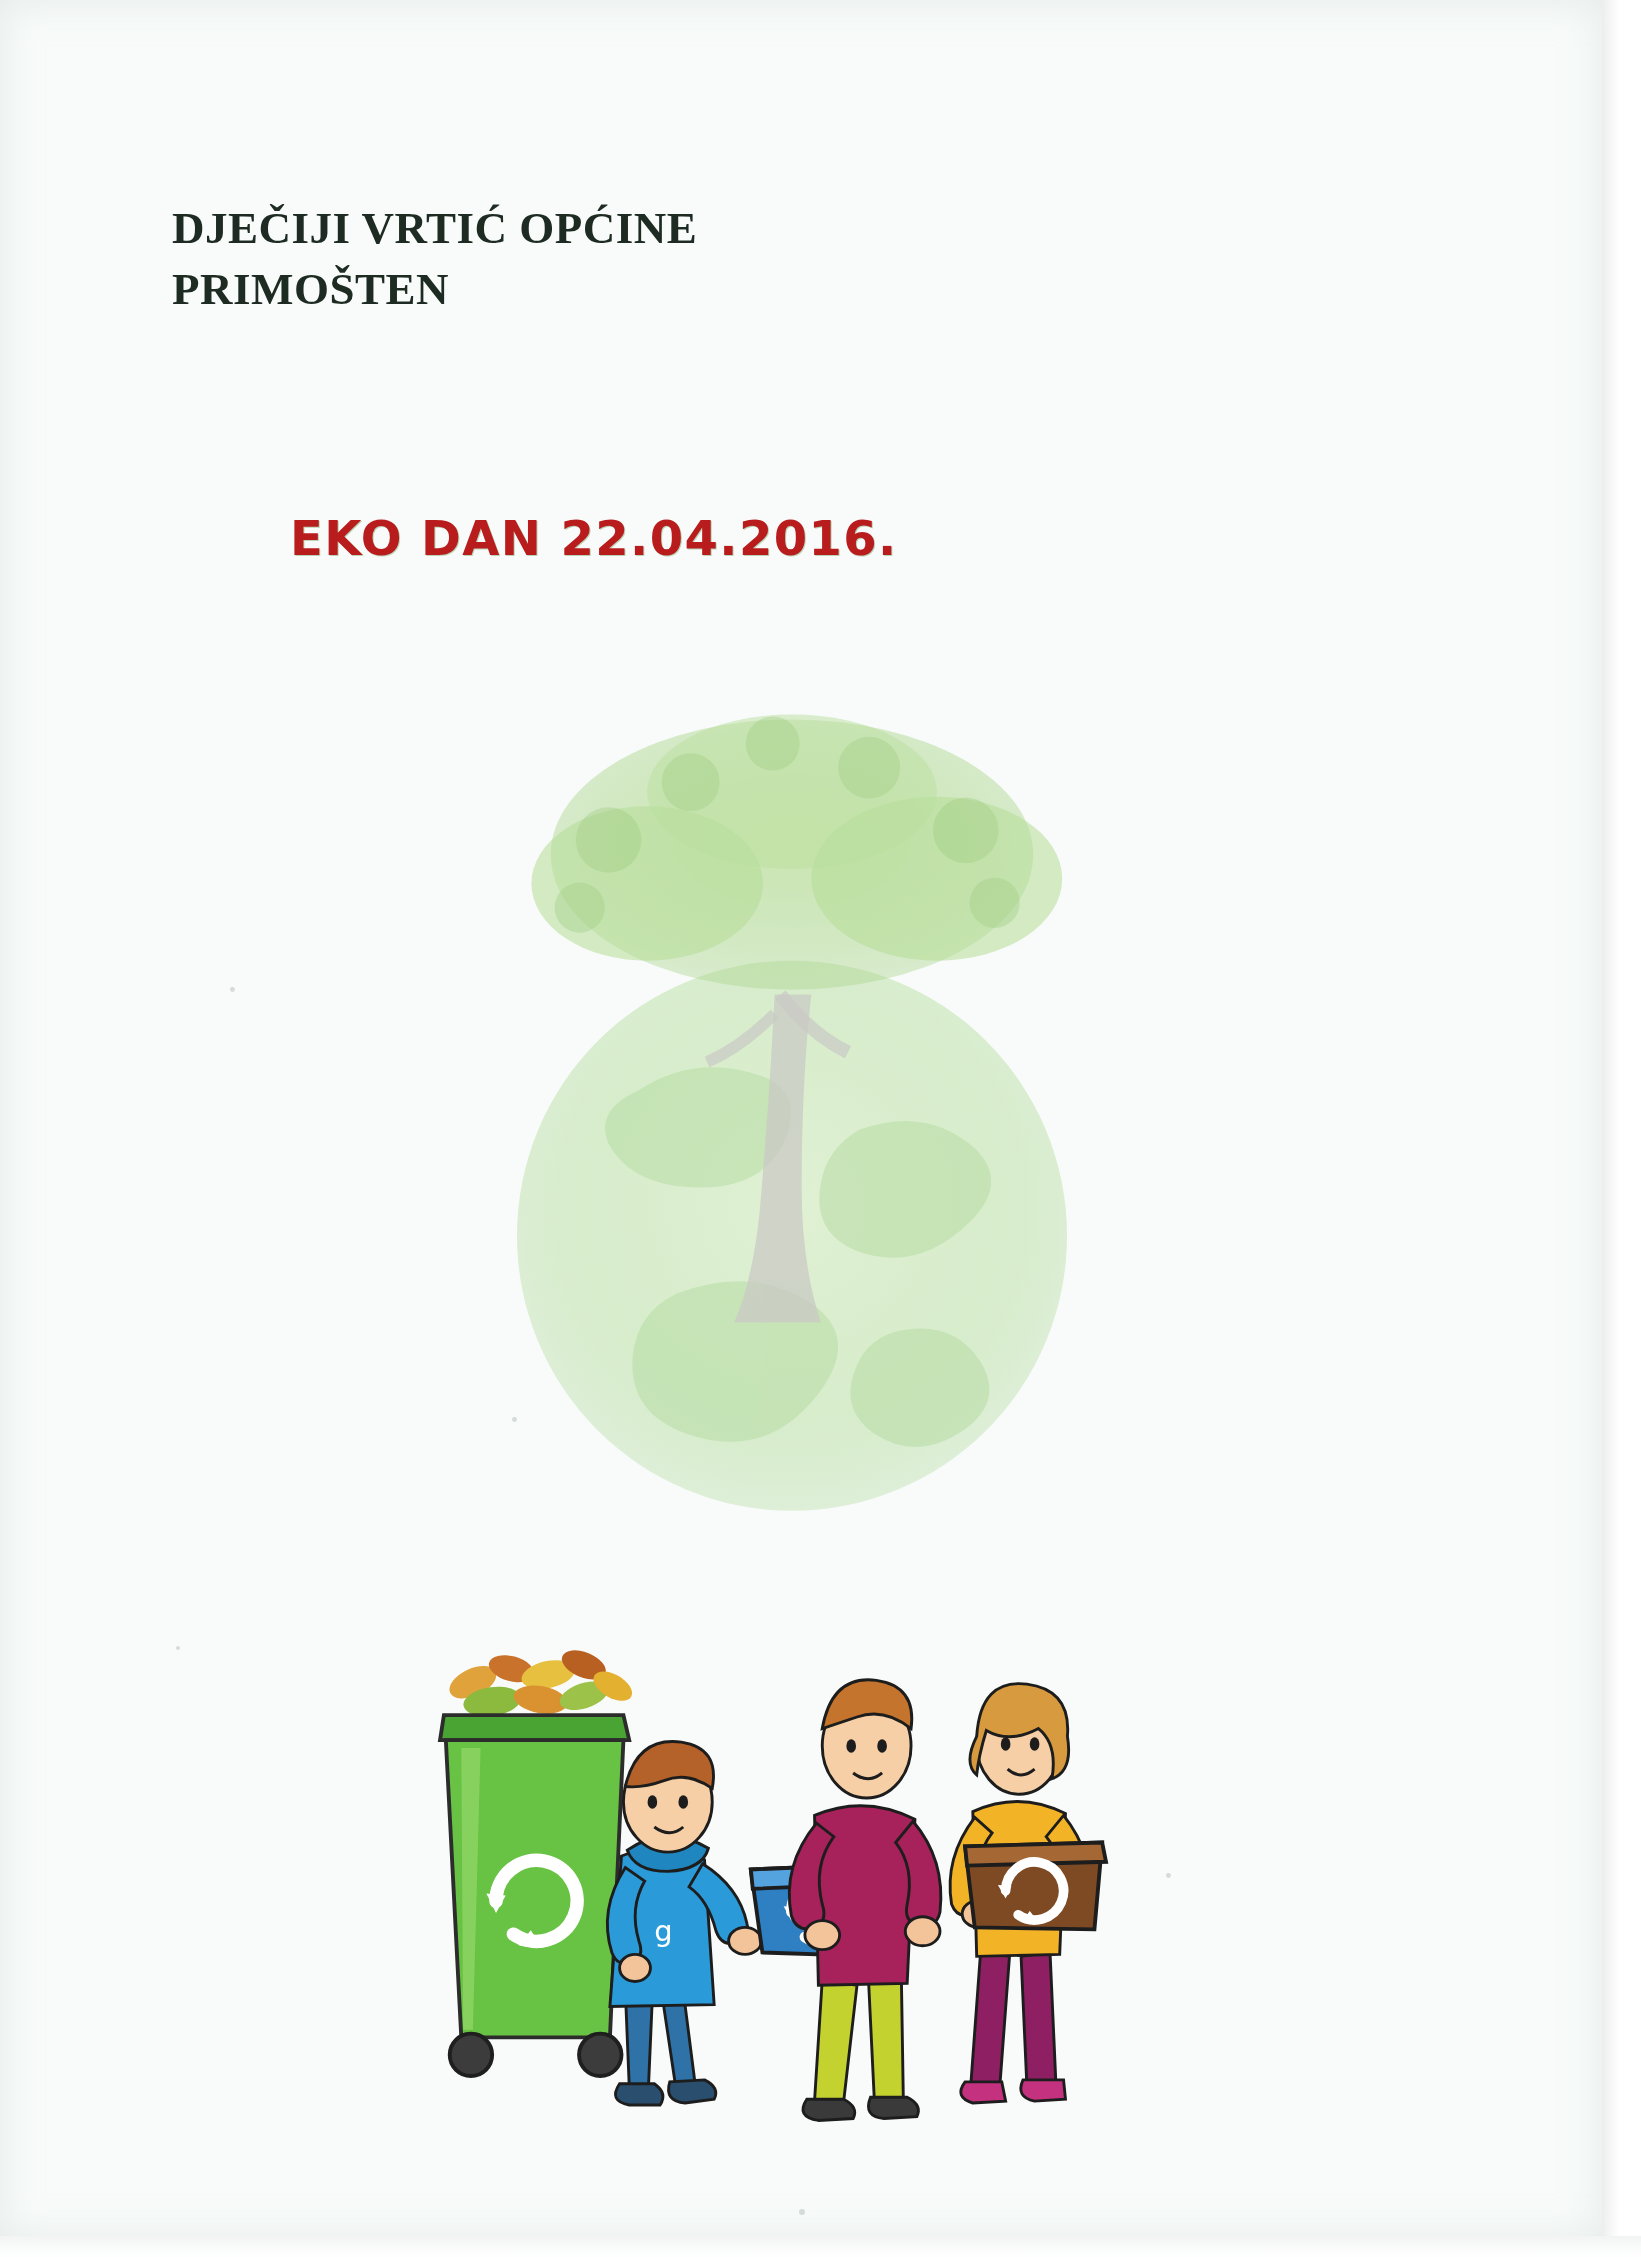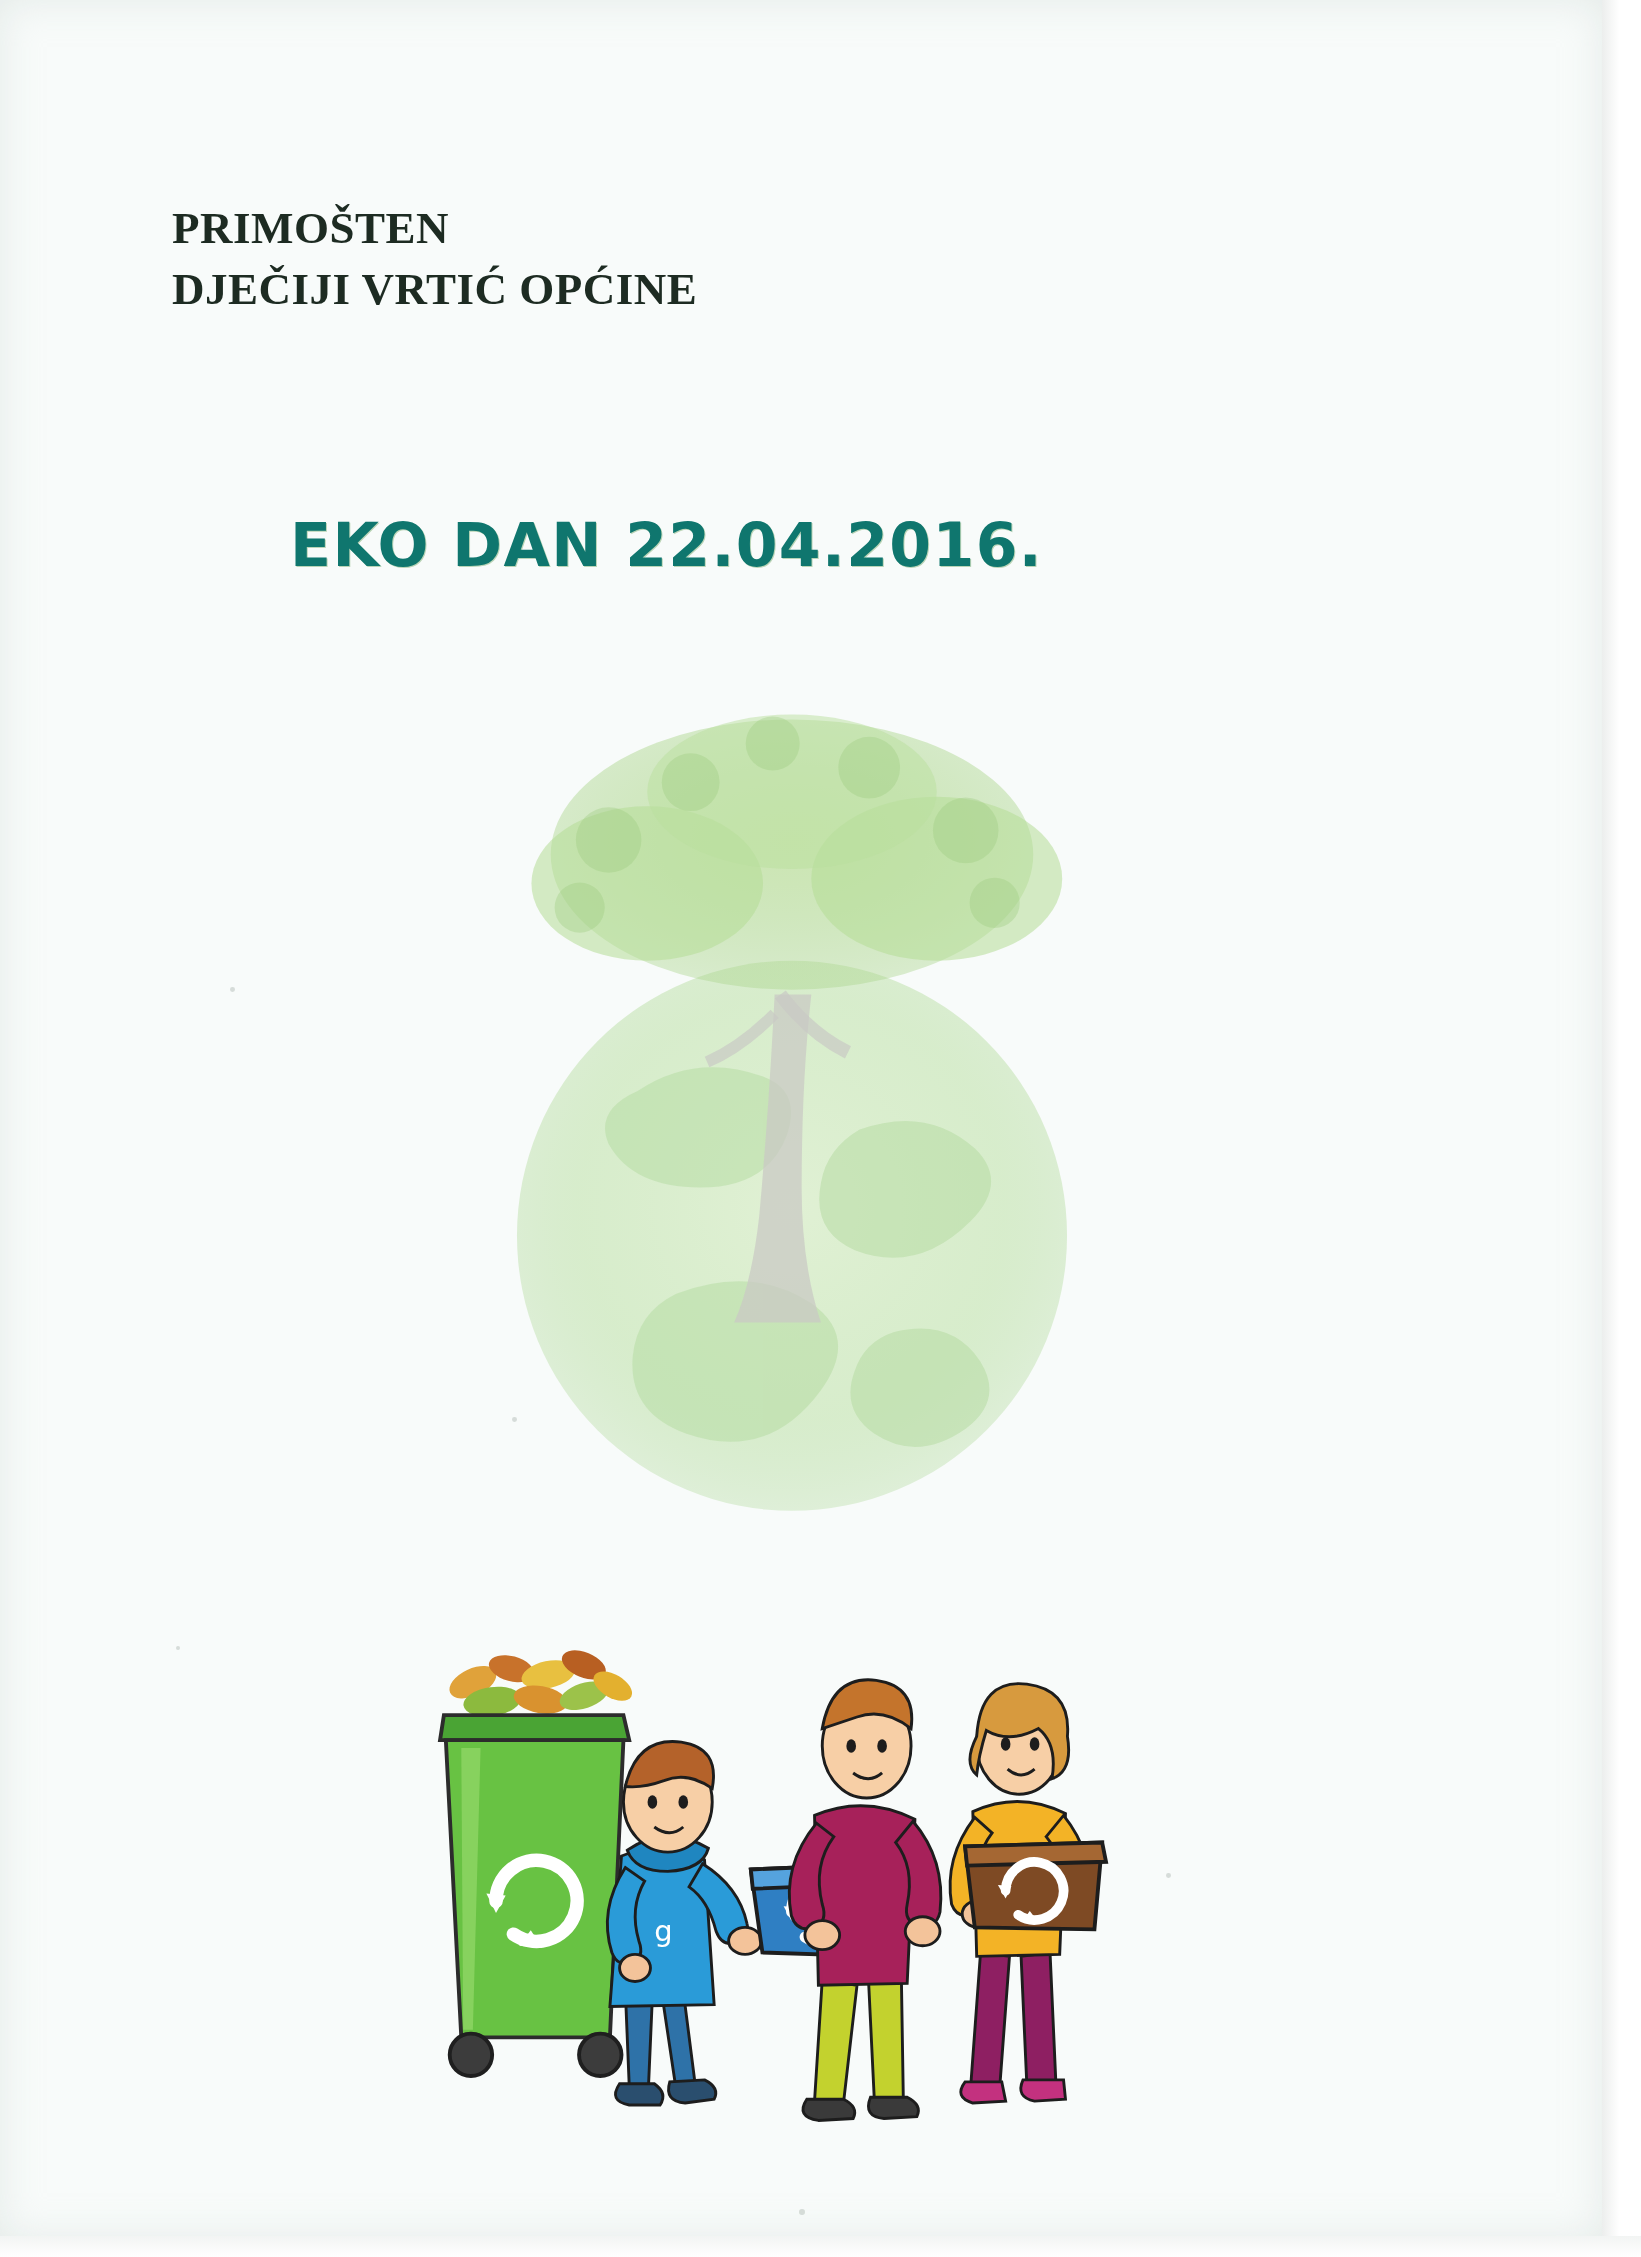--- a/index.html
+++ b/index.html
@@ -69,23 +69,23 @@
   }
 
   
   #eko-title {
     position: absolute;
     left: 290px;
     top: 510px;
     width: 1062px;
     font-family: "DejaVu Sans", sans-serif;
     font-weight: bold;
-    font-size: 60px;
+    font-size: 48px;
     letter-spacing: 1.4px;
-    color: #0f766e;
+    color: #b91c1c;
     text-shadow: 1px 1px 0 rgba(70,140,55,0.35);
   }
 
   
   #body-text {
     position: absolute;
     left: 166px;
     top: 724px;
     width: 1217px;
     color: #14261c;
@@ -162,22 +162,22 @@
         <circle cx="330" cy="70" r="28"></circle>
         <circle cx="430" cy="95" r="32"></circle>
         <circle cx="530" cy="160" r="34"></circle>
         <circle cx="560" cy="235" r="26"></circle>
         <circle cx="130" cy="240" r="26"></circle>
       </g>
     </svg>
   </div>
 
   <div id="header">
+    <div class="line">DJEČIJI VRTIĆ OPĆINE</div>
     <div class="line">PRIMOŠTEN</div>
-    <div class="line">DJEČIJI VRTIĆ OPĆINE</div>
   </div>
 
   <div id="eko-title">EKO DAN 22.04.2016.</div>
 
   <div id="body-text">
   </div>
 
   <div id="artwork-people">
     <svg width="859" height="502" viewBox="0 0 890 520" xmlns="http://www.w3.org/2000/svg">
 

